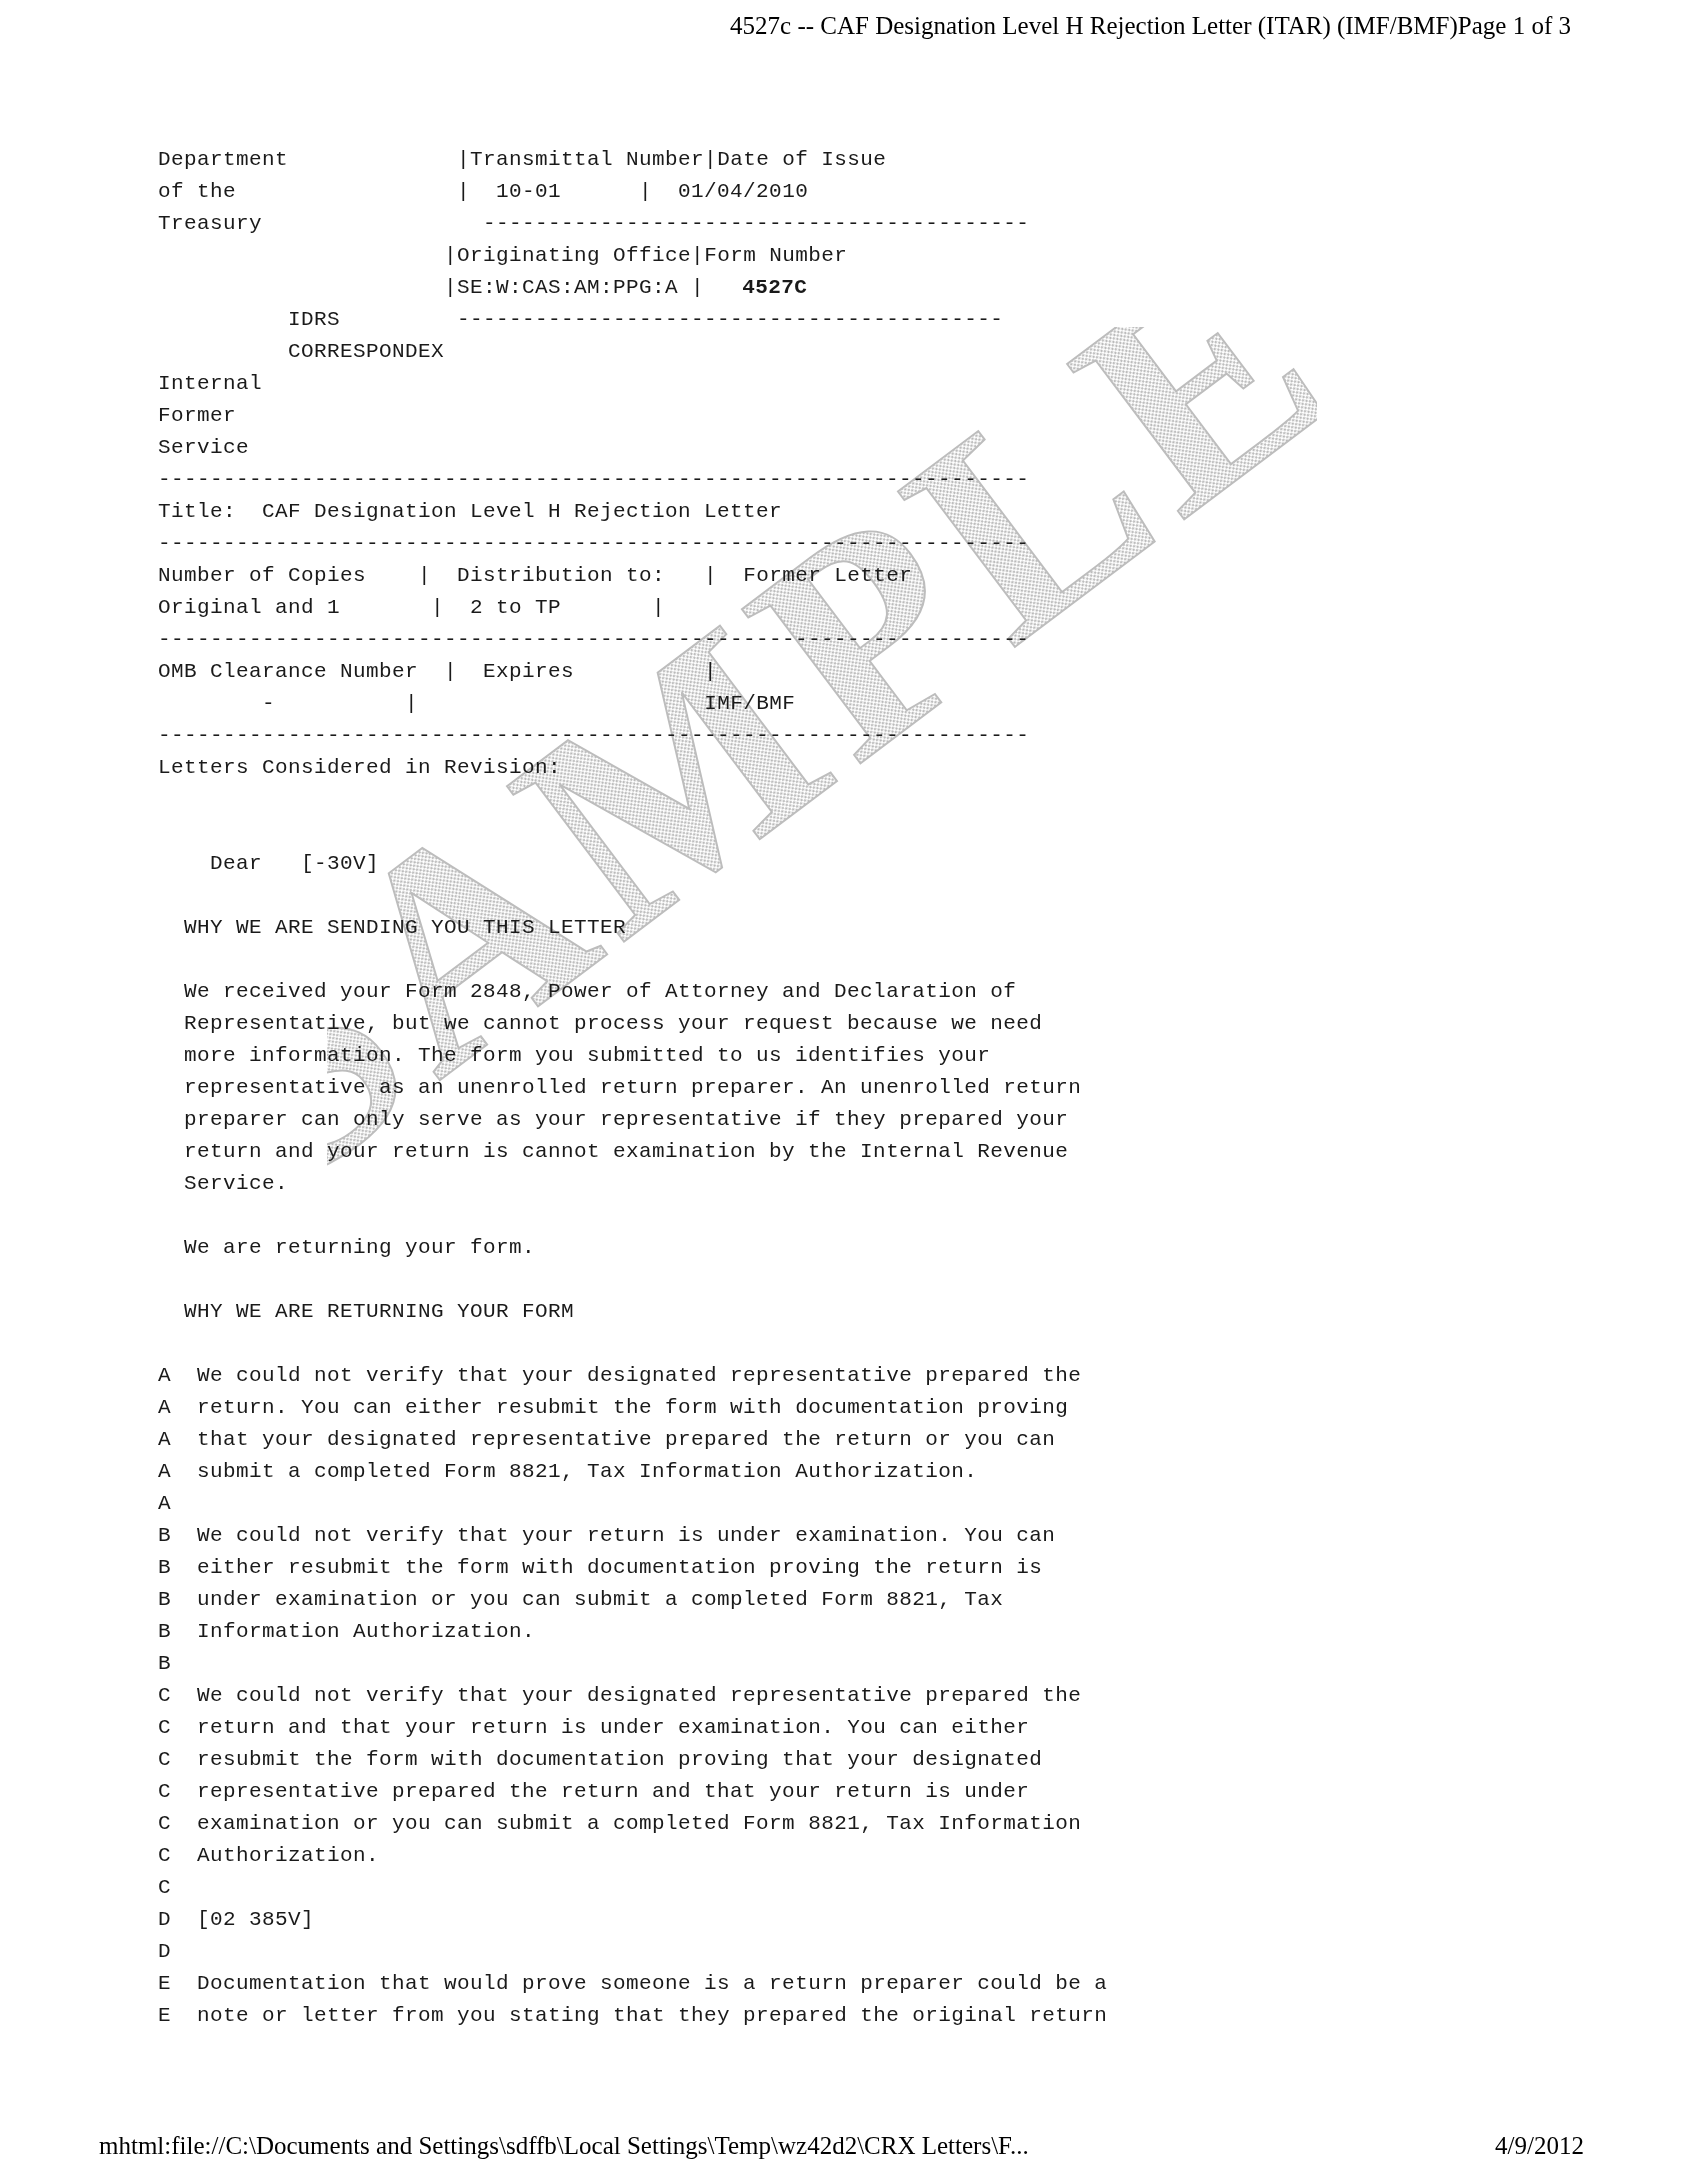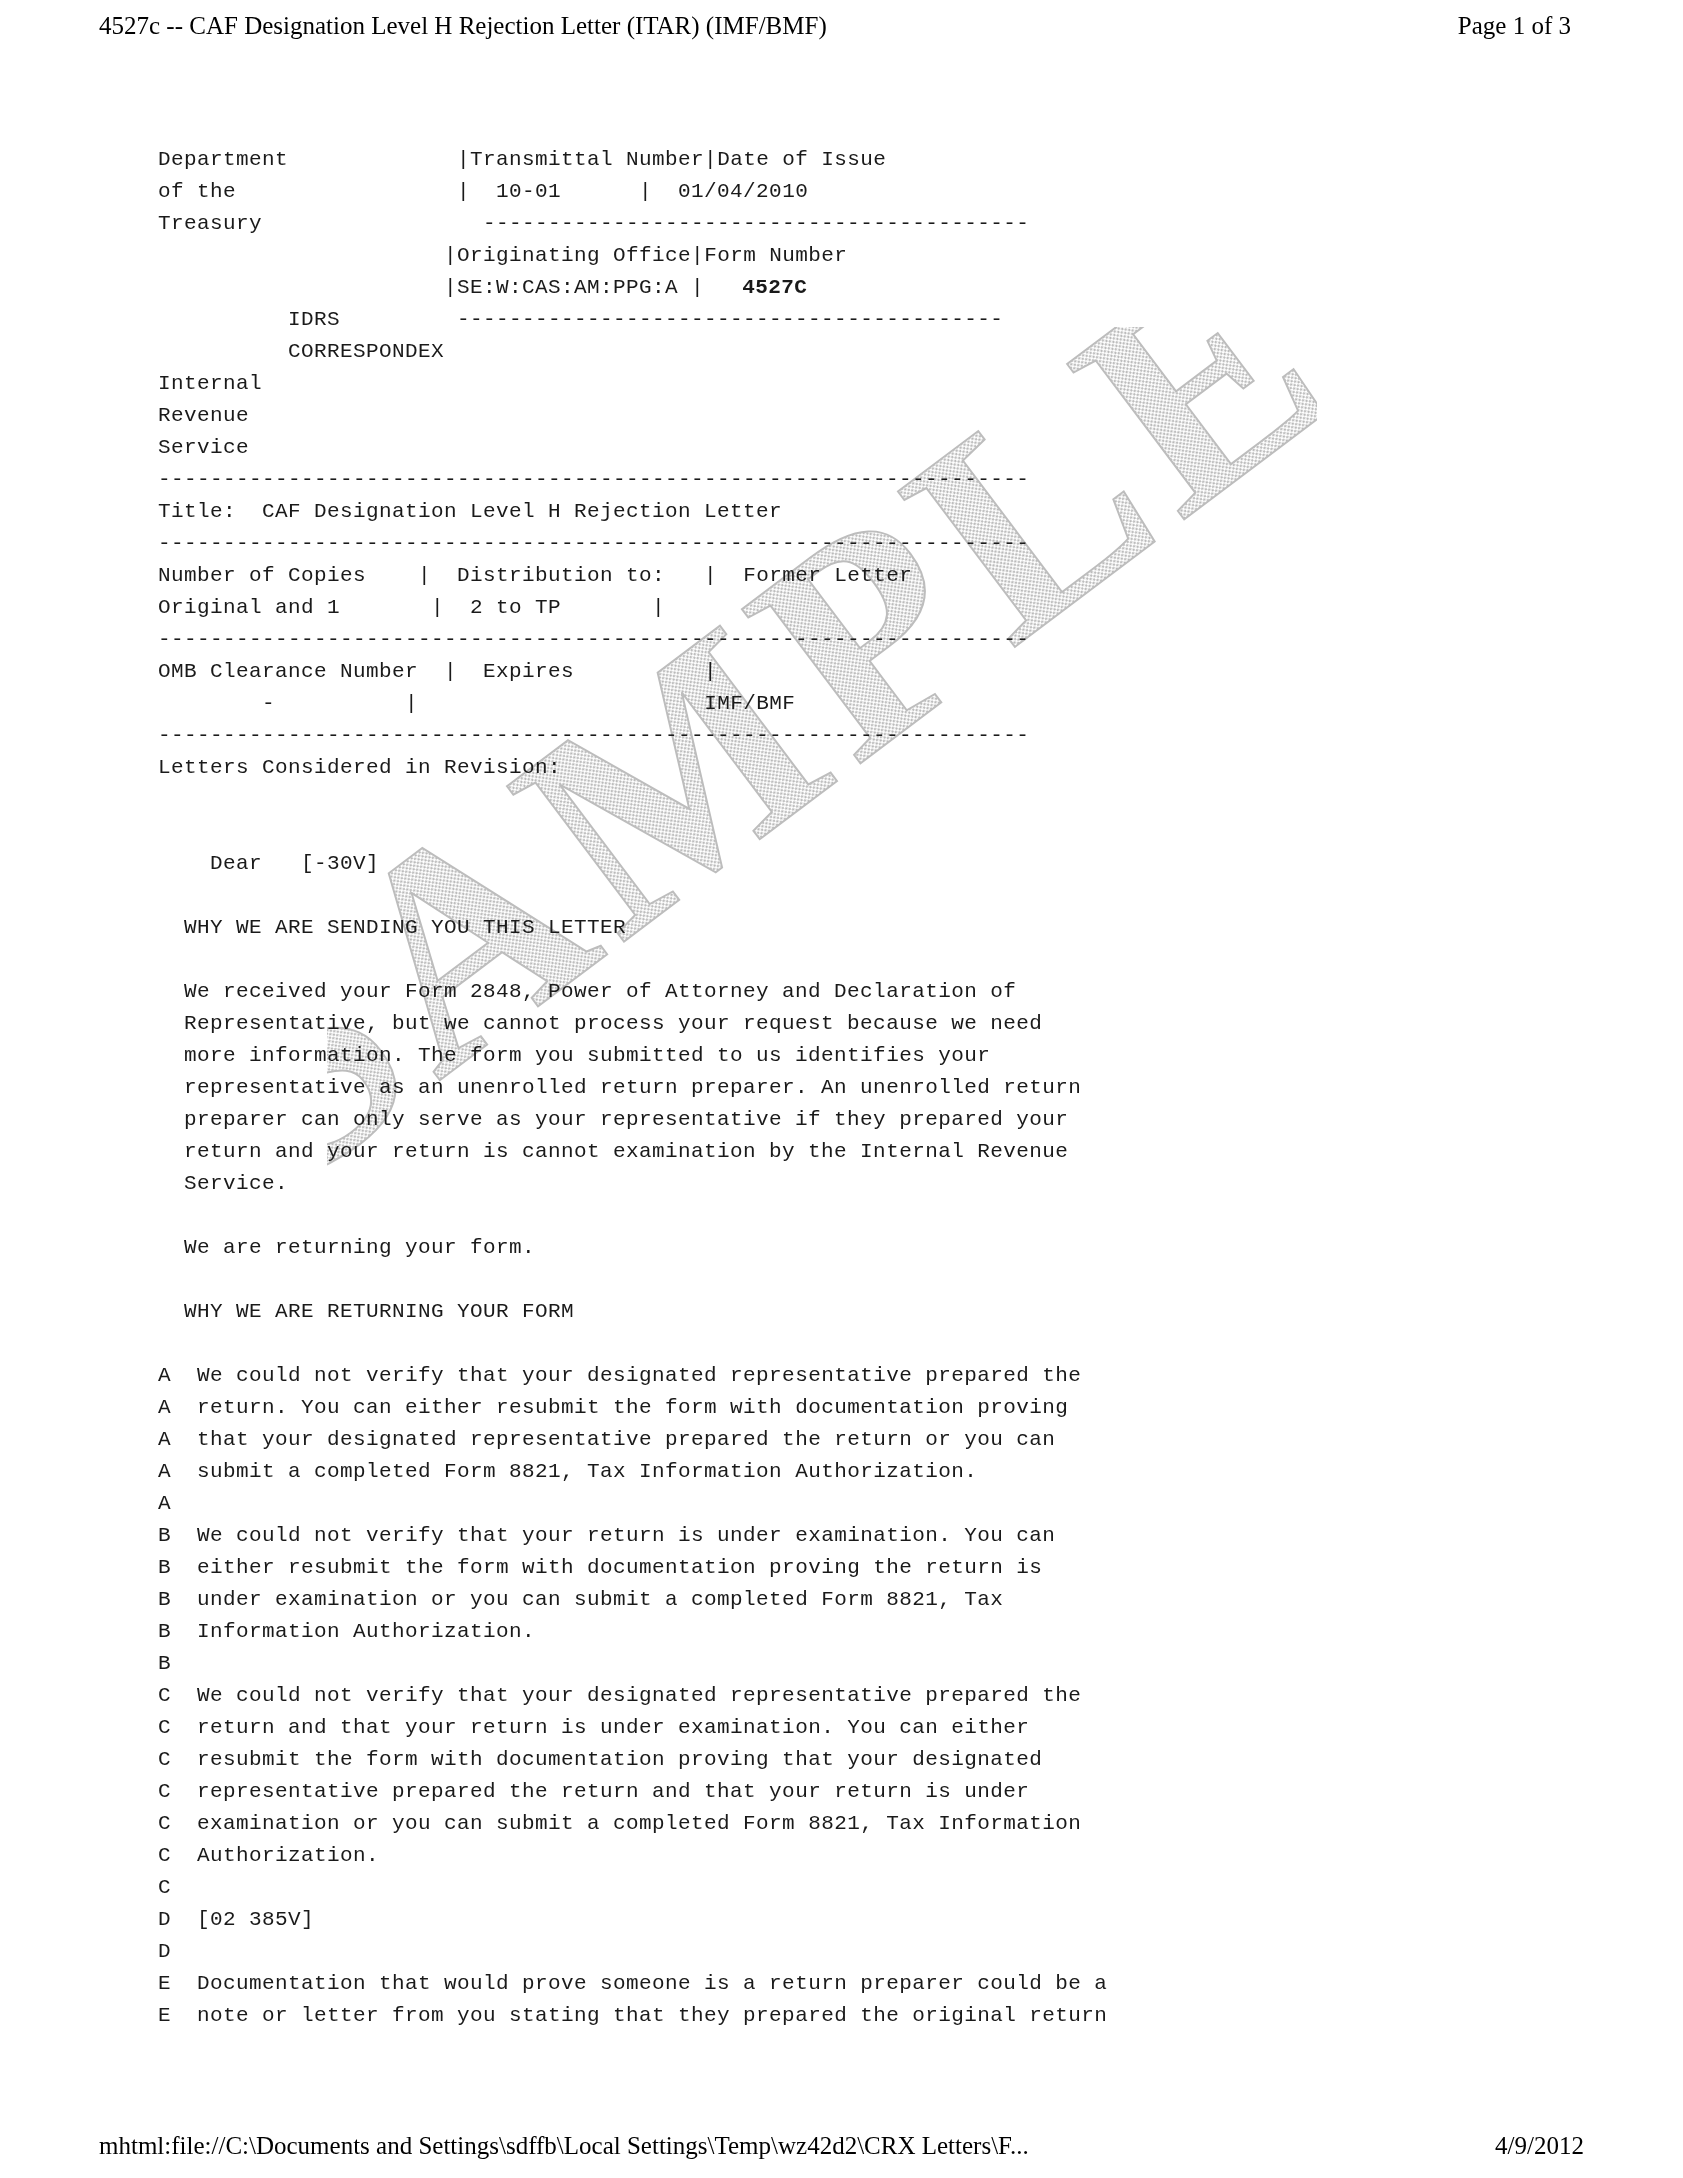--- a/index.html
+++ b/index.html
@@ -17,27 +17,26 @@
   }
   
   .print-header {
     position: absolute;
     top: 6px;
     left: 0;
     width: 1670px;
     height: 40px;
     display: flex;
     align-items: center;
-    justify-content: space-between;
+    justify-content: flex-end;
     padding: 0 99px;
     box-sizing: border-box;
     font-family: "Liberation Serif", serif;
     font-size: 25px;
     color: #000;
-    gap: 31px;
   }
   .print-footer {
     position: absolute;
     bottom: 18px;
     left: 0;
     width: 1683px;
     display: flex;
     align-items: flex-start;
     justify-content: space-between;
     padding: 0 99px;
@@ -99,21 +98,21 @@
   </div>
 
   <div class="doc"><span>Department</span>             |<span>Transmittal Number</span>|<span>Date of Issue</span>
 <span>of the</span>                 |  <span>10-01</span>      |  <span>01/04/2010</span>
 <span>Treasury</span>                 ------------------------------------------
                       |<span>Originating Office</span>|<span>Form Number</span>
                       |<span>SE:W:CAS:AM:PPG:A</span> |  <span class="bold">4527C</span>
           <span>IDRS</span>         ------------------------------------------
           <span>CORRESPONDEX</span>
 <span>Internal</span>
-<span>Revenue</span>
+<span>Former</span>
 <span>Service</span>
 -------------------------------------------------------------------
 <span>Title:</span>  <span>CAF Designation Level H Rejection Letter</span>
 -------------------------------------------------------------------
 <span>Number of Copies</span>    |  <span>Distribution to:</span>   |  <span>Former Letter</span>
 <span>Original and 1</span>       |  <span>2 to TP</span>       |
 -------------------------------------------------------------------
 <span>OMB Clearance Number</span>  |  <span>Expires</span>          |
         <span>-</span>          |                      <span>IMF/BMF</span>
 -------------------------------------------------------------------

